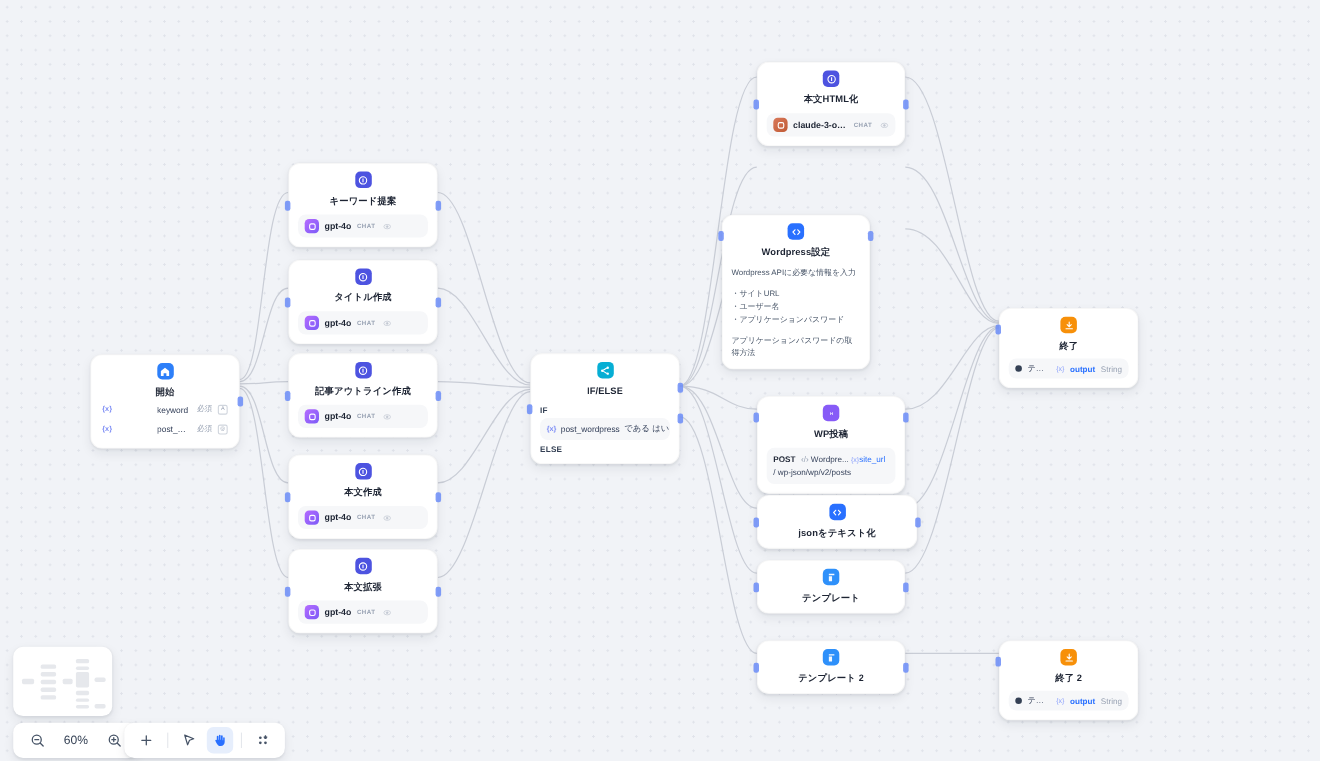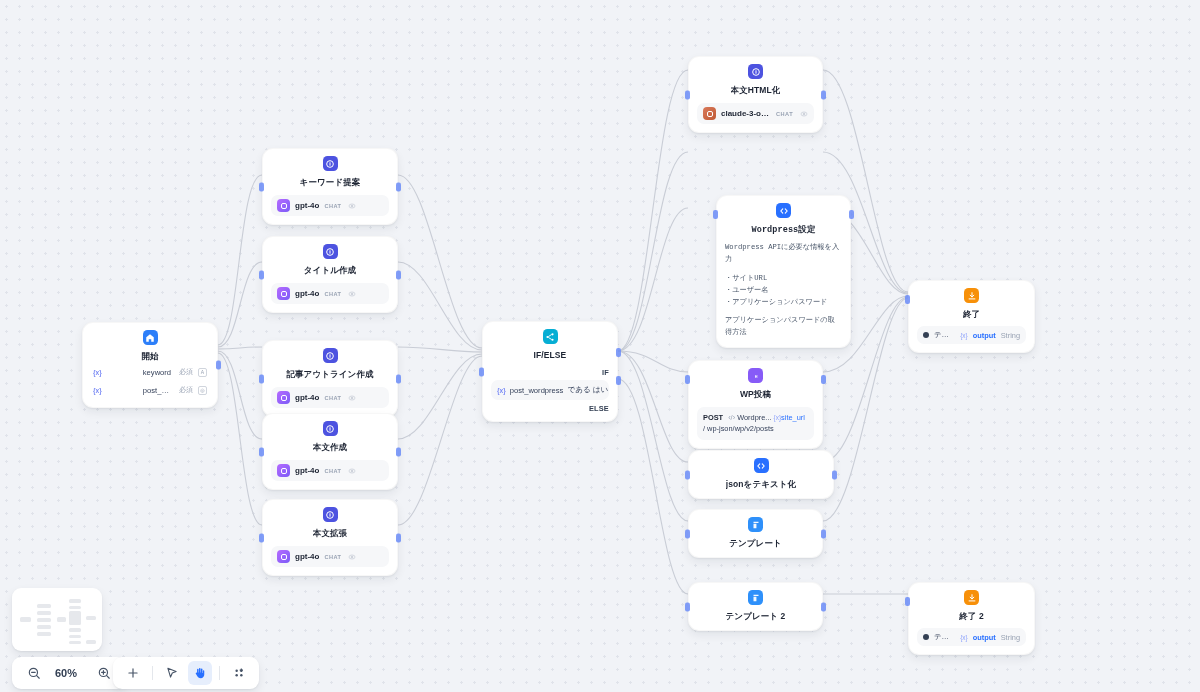--- a/index.html
+++ b/index.html
@@ -94,21 +94,21 @@
     padding: 4px 6px; display:flex; align-items:center; gap:5px;
     font-size: 7.4px;
   }
   .endrow .bullet { width:6px;height:6px;border-radius:50%;background:#344054;flex:0 0 auto;}
   .endrow .tname { color:#35415a; max-width:58px; overflow:hidden;text-overflow:ellipsis;white-space:nowrap;}
   .endrow .vout { color:#2970ff; font-weight:600; }
   .endrow .vxsm { color:#8da2fb; font-size:6.4px;}
   .endrow .vtype { margin-left:auto; color:#98a2b3; }
 
   
-  .branch-label { font-size: 7.4px; font-weight: 700; color: #344054; text-align: right; letter-spacing:.2px; }
+  .branch-label { font-size: 7.4px; font-weight: 700; color: #344054; letter-spacing:.2px; }
   .cond-box {
     margin: 3px 0 4px 0; background:#f6f7f9; border-radius:7px;
     padding: 5px 6px; font-size: 7.6px; color:#35415a;
     display:flex; align-items:center; gap:4px; white-space:nowrap;
   }
 
   
   .codebody { margin-top:6px; font-size:7.2px; line-height:1.65; color:#475467; }
   .codebody p { margin-bottom: 7px; }
   .codebody .ul { margin-bottom: 7px; }
@@ -142,21 +142,21 @@
   }
   .mm-block { position:absolute; background:#e6e8ec; border-radius:1.5px; }
 
   .ctrlbar {
     position:absolute; height:32px; background:#fff; border-radius:9px;
     box-shadow:0 1px 2px rgba(16,24,40,.06),0 4px 10px rgba(16,24,40,.08);
     display:flex; align-items:center;
   }
   #zoombar { left:12px; top:657px; padding:0 10px; gap:9px; }
   #toolbar { left:113px; top:657px; padding:0 8px; gap:4px; }
-  .zlabel { font-size:11px; color:#344054; font-weight:700; min-width:28px; }
+  .zlabel { font-size:11px; color:#344054; font-weight:400; min-width:28px; text-align:center;}
   .ibtn {
     width:24px;height:24px;border-radius:6px;display:flex;align-items:center;justify-content:center;
     cursor:pointer; background:transparent;
   }
   .ibtn svg { width:14px;height:14px; display:block; }
   .ibtn.active { background:#e6eefc; }
   .divider { width:1px;height:14px;background:#e4e7ec;margin:0 3px; }
 </style>
 </head>
 <body>
@@ -273,21 +273,21 @@
         <svg viewBox="0 0 24 24" fill="none" stroke="#98a2b3" stroke-width="2">
             <ellipse cx="12" cy="12" rx="9" ry="6"></ellipse>
             <circle cx="12" cy="12" r="2.5" fill="#98a2b3"></circle>
           </svg>
       </span>
     </div>
     <span class="handle l"></span>
     <span class="handle r"></span>
   </div>
 
-  <div class="node" style="left:262px; top:340px; width:136px;">
+  <div class="node" style="left:262px; top:321px; width:136px;">
     <div class="nhead">
       <span class="nicon ic-llm">
         <svg viewBox="0 0 24 24" fill="none" stroke="#fff" stroke-width="2.4">
             <circle cx="12" cy="12" r="8"></circle>
             <path d="M12 8v8"></path>
           </svg>
       </span>
       <span class="ntitle">記事アウトライン作成</span>
     </div>
     <div class="chip">
@@ -406,21 +406,21 @@
             <ellipse cx="12" cy="12" rx="9" ry="6"></ellipse>
             <circle cx="12" cy="12" r="2.5" fill="#98a2b3"></circle>
           </svg>
       </span>
     </div>
     <span class="handle l"></span>
     <span class="handle r"></span>
   </div>
 
 
-  <div class="node" style="left:716px; top:195px; width:135px;font-family:Liberation Mono, monospace;">
+  <div class="node" style="left:656px; top:195px; width:135px;">
     <div class="nhead">
       <span class="nicon ic-code">
         <svg viewBox="0 0 24 24" fill="none" stroke="#fff" stroke-width="2.6" stroke-linecap="round">
             <path d="M9 7 4.5 12 9 17M15 7l4.5 5L15 17"></path>
           </svg>
       </span>
       <span class="ntitle">Wordpress設定</span>
     </div>
     <div class="codebody">
       <p>Wordpress APIに必要な情報を入力</p>

